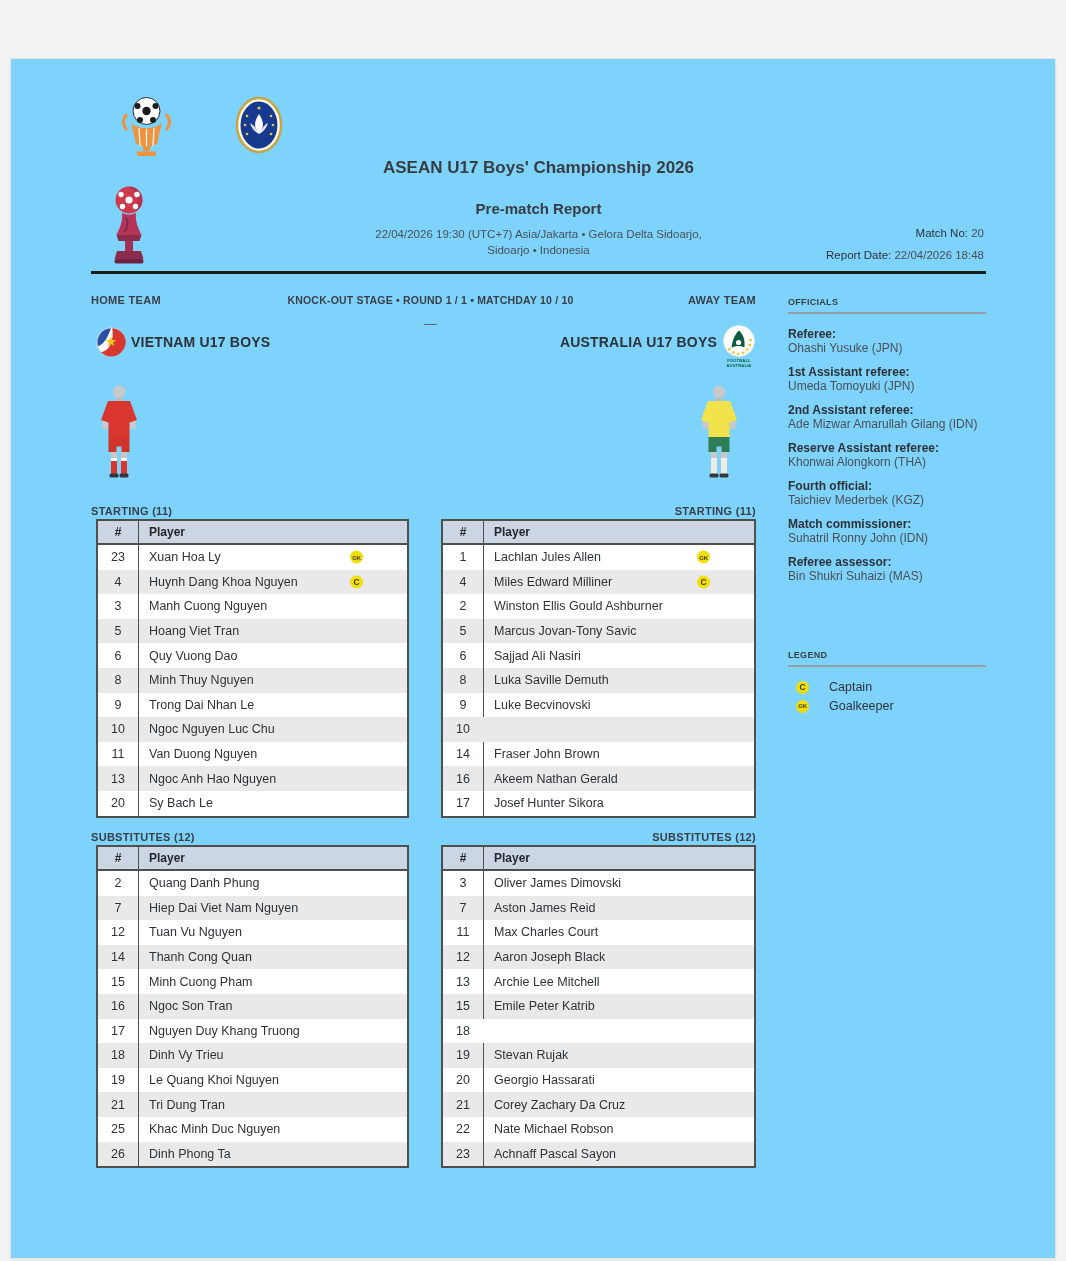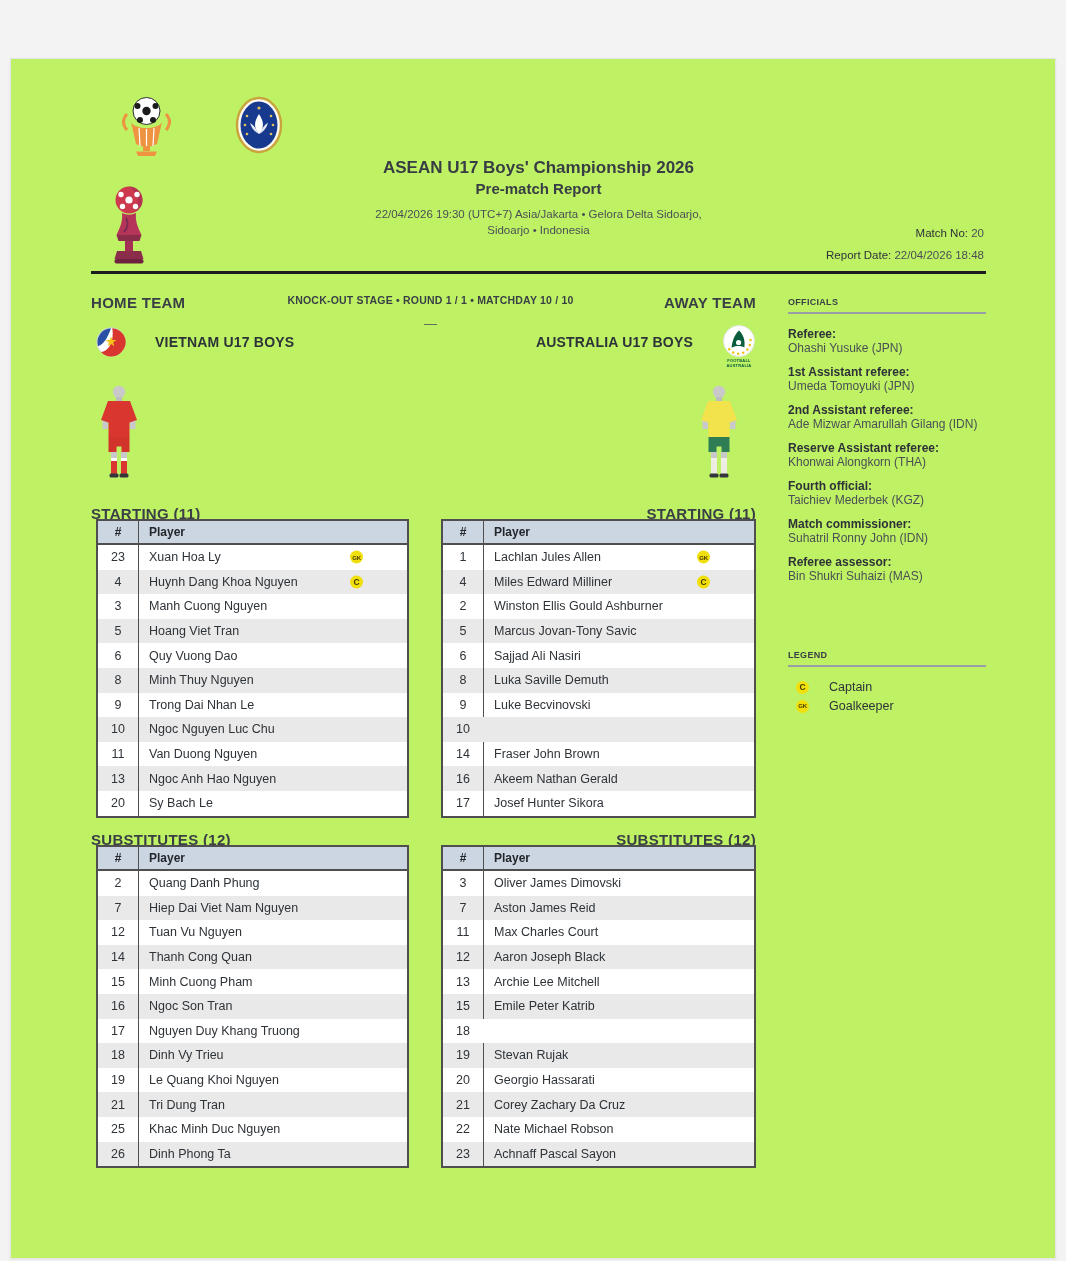--- a/index.html
+++ b/index.html
@@ -4,41 +4,41 @@
 <style>
   html,body{margin:0;padding:0}
   body{
     width:1066px;height:1261px;position:relative;overflow:hidden;
     background:#f3f3f4;
     font-family:"Liberation Sans",sans-serif;
     -webkit-font-smoothing:antialiased;
   }
   .page{
     position:absolute;left:10px;top:58px;width:1046px;height:1201px;
-    background:#bef264;border:1px solid #e4e4e6;box-sizing:border-box;
+    background:#7dd3fc;border:1px solid #e4e4e6;box-sizing:border-box;
     box-shadow:0 1px 3px rgba(0,0,0,.05);
   }
   .abs{position:absolute}
 
   
   .title-block{position:absolute;left:80px;top:98px;width:895px;text-align:center}
   .title{font-size:17px;font-weight:bold;color:#383d44;line-height:22px}
-  .subtitle{font-size:15px;font-weight:bold;color:#383d44;line-height:20px;margin-top:0}
+  .subtitle{font-size:15px;font-weight:bold;color:#383d44;line-height:20px;margin-top:20px}
   .dt{font-size:11.5px;color:#4a4f55;line-height:16px}
   .dt.first{margin-top:7px}
   .match-meta{position:absolute;right:71px;top:166px;text-align:right;font-size:11.5px;color:#4a4f55;line-height:17px}
   .match-meta .line2{margin-top:5px}
   .b{font-weight:normal;color:#2e3238}
   .divider{position:absolute;left:80px;top:212px;width:895px;height:3px;background:#1c1c1e}
 
   
-  .sec-label{position:absolute;font-size:15px;font-weight:bold;color:#3a3f46;letter-spacing:.3px}
+  .sec-label{position:absolute;font-size:11px;font-weight:bold;color:#3a3f46;letter-spacing:.3px}
   .stage{position:absolute;left:80px;top:235px;width:679px;text-align:center;font-size:10.5px;font-weight:bold;color:#3a3f46;letter-spacing:.2px}
   .dash{position:absolute;left:80px;top:257px;width:679px;text-align:center;font-size:13px;color:#55595e}
-  .team{position:absolute;display:flex;align-items:center;gap:29px}
+  .team{position:absolute;display:flex;align-items:center;gap:5px}
   .team-home{left:85px;top:268px}
   .team-away{right:299px;top:266px}
   .team-name{font-size:14px;font-weight:bold;color:#2d3238;letter-spacing:.2px;white-space:nowrap}
   .crest-wrap{position:relative;width:34px;height:34px}
   .crest-caption{position:absolute;top:33px;left:0;width:34px;text-align:center;font-size:4px;font-weight:bold;color:#0b5c3c;line-height:5px;letter-spacing:.2px}
   .kit{position:absolute;top:325px}
   .kit-home{left:85px}
   .kit-away{left:685px}
   .kit-home .jersey{fill:var(--home-jersey)}
   .kit-home .shorts{fill:var(--home-shorts)}

